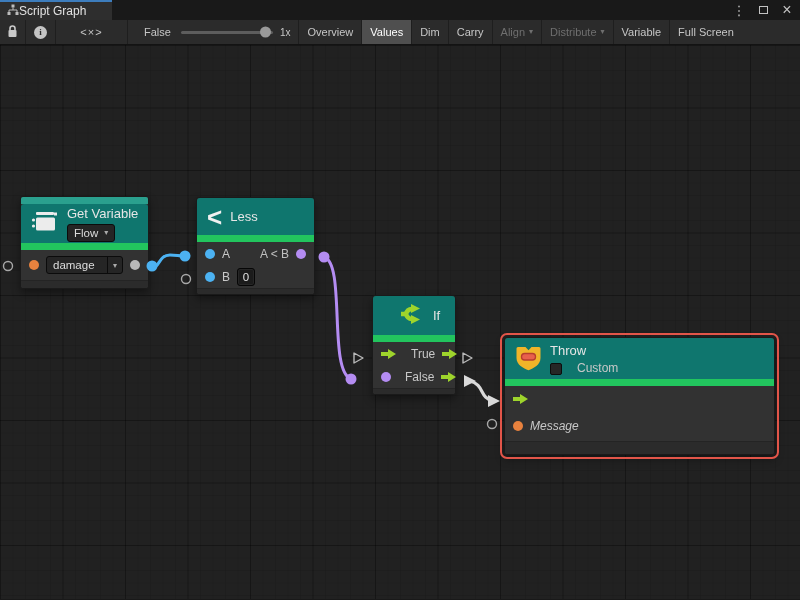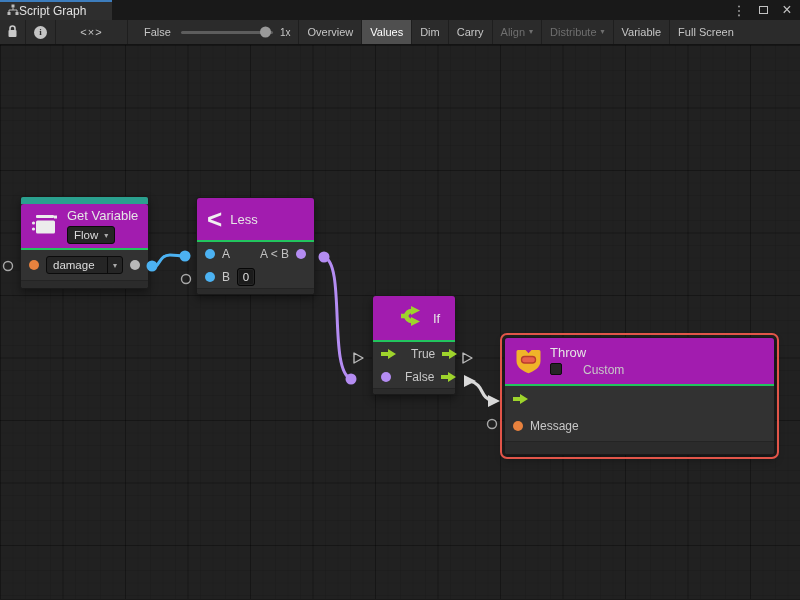--- a/index.html
+++ b/index.html
@@ -38,21 +38,21 @@
     background-image:
       linear-gradient(to right,  rgba(0,0,0,0.28) 1px, transparent 1px),
       linear-gradient(to bottom, rgba(0,0,0,0.28) 1px, transparent 1px),
       linear-gradient(to right,  rgba(0,0,0,0.08) 1px, transparent 1px),
       linear-gradient(to bottom, rgba(0,0,0,0.08) 1px, transparent 1px);
     background-size:62.5px 62.5px, 62.5px 62.5px, 12.5px 12.5px, 12.5px 12.5px; }
 
   
   .node { position:absolute; background:#323232; border:1px solid #1a1a1a; border-radius:3px;
           box-shadow:0 4px 9px rgba(0,0,0,0.4); color:#dcdcdc; }
-  .node-header { background:#a21caf; border-bottom:2px solid #22c55e; display:flex; align-items:center; gap:8px; padding:0 10px; border-radius:3px 3px 0 0; }
+  .node-header { background:#0f766e; border-bottom:7px solid #22c55e; display:flex; align-items:center; gap:8px; padding:0 10px; border-radius:3px 3px 0 0; }
   .node-title { font-size:13px; color:#e6e6e6; white-space:nowrap; }
   .node-footer { background:#2b2b2b; border-top:1px solid #242424; border-radius:0 0 3px 3px; }
   .row { display:flex; align-items:center; padding:0 8px; gap:7px; }
   .spacer { flex:1; }
   .port-label { font-size:12px; color:#c8c8c8; white-space:nowrap; }
   .dot { width:10px; height:10px; border-radius:50%; flex:none; }
   .dot.orange { background:#e8823e; } .dot.blue { background:#4cb2f2; }
   .dot.purple { background:#b48cf2; } .dot.gray { background:#b9b9b9; }
   .flow-arrow { flex:none; }
   .field { background:#1b1b1b; border:1px solid #060606; border-radius:3px; color:#e0e0e0;
@@ -81,21 +81,21 @@
   .out-label { font-size:12px; color:#c0c0c0; }
 
   .node-if { left:372px; top:250px; width:84px; }
   .node-if .node-header { height:46px;padding-left:26px; }
   .node-if .row { height:23px; }
   .node-if .node-footer { height:6px; }
 
   .node-throw { left:504px; top:292px; width:271px; outline:2px solid #e25549; outline-offset:2px; }
   .node-throw .node-header { height:48px; }
   .node-throw .row-flow { height:25px; }
-  .node-throw .row-msg { height:30px; }
+  .node-throw .row-msg { height:30px;font-style:italic; }
   .node-throw .node-footer { height:13px; }
   .row-msg .field { flex:1; }
 
   .wires { position:absolute; left:0; top:0; pointer-events:none; }
 </style>
 </head>
 <body>
 
 <div class="app">
 
@@ -262,21 +262,21 @@
     <div class="node node-throw">
       <div class="node-header">
         <span>
           <svg width="27" height="29" viewBox="0 0 27 29">
             <path d="M3 5 h7.5 l3 3.2 l3 -3.2 H24 a1.5 1.5 0 0 1 1.5 1.5 V16 c0 7 -7 10.2 -12 12.2 C8.5 26.2 1.5 23 1.5 16 V6.5 A1.5 1.5 0 0 1 3 5 z" fill="#f0b429"></path>
             <rect x="6.5" y="11.5" width="14" height="6.5" rx="3.2" fill="#e8604c" stroke="#b83c2e" stroke-width="1.4"></rect>
           </svg>
         </span>
         <div class="hdr-col">
           <span class="node-title">Throw</span>
-          <div style="display:flex;align-items:flex-start;gap:21px">
+          <div style="display:flex;align-items:flex-end;gap:15px">
             <span class="checkbox"></span>
             <span class="port-label">Custom</span>
           </div>
         </div>
       </div>
       <div class="row row-flow">
         <svg class="flow-arrow" width="16" height="12" viewBox="0 0 16 12">
             <path d="M0 4 h7 V1 l8 5 -8 5 V8 H0 z" fill="#9ed42c"></path>
           </svg>
         <span class="spacer"></span>

